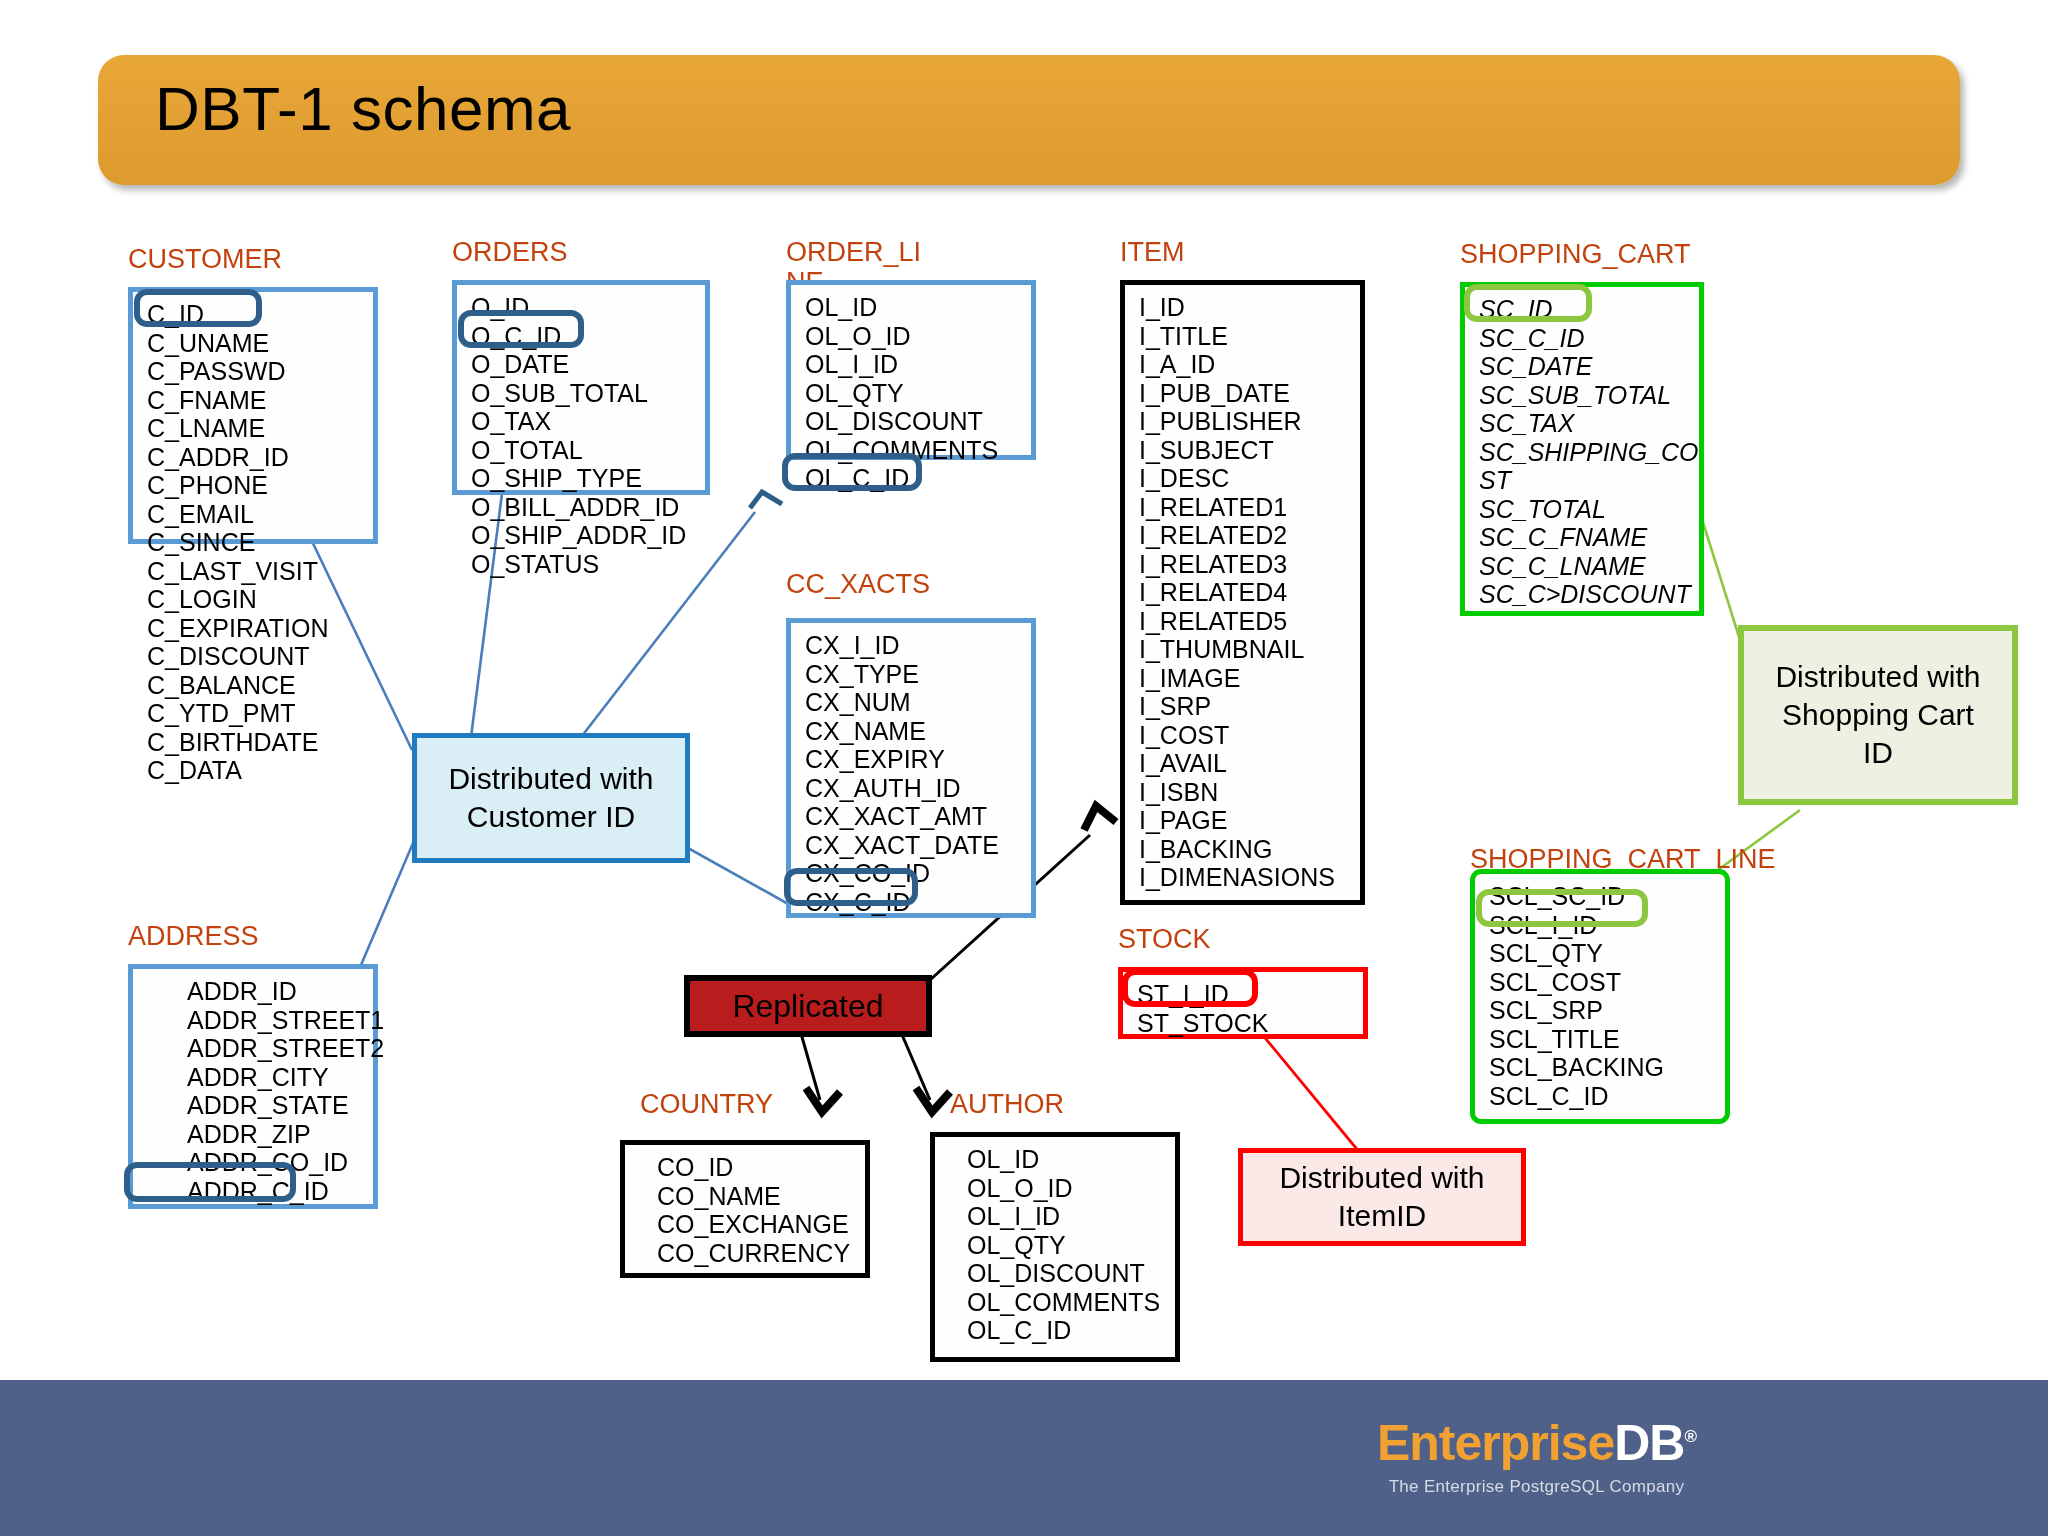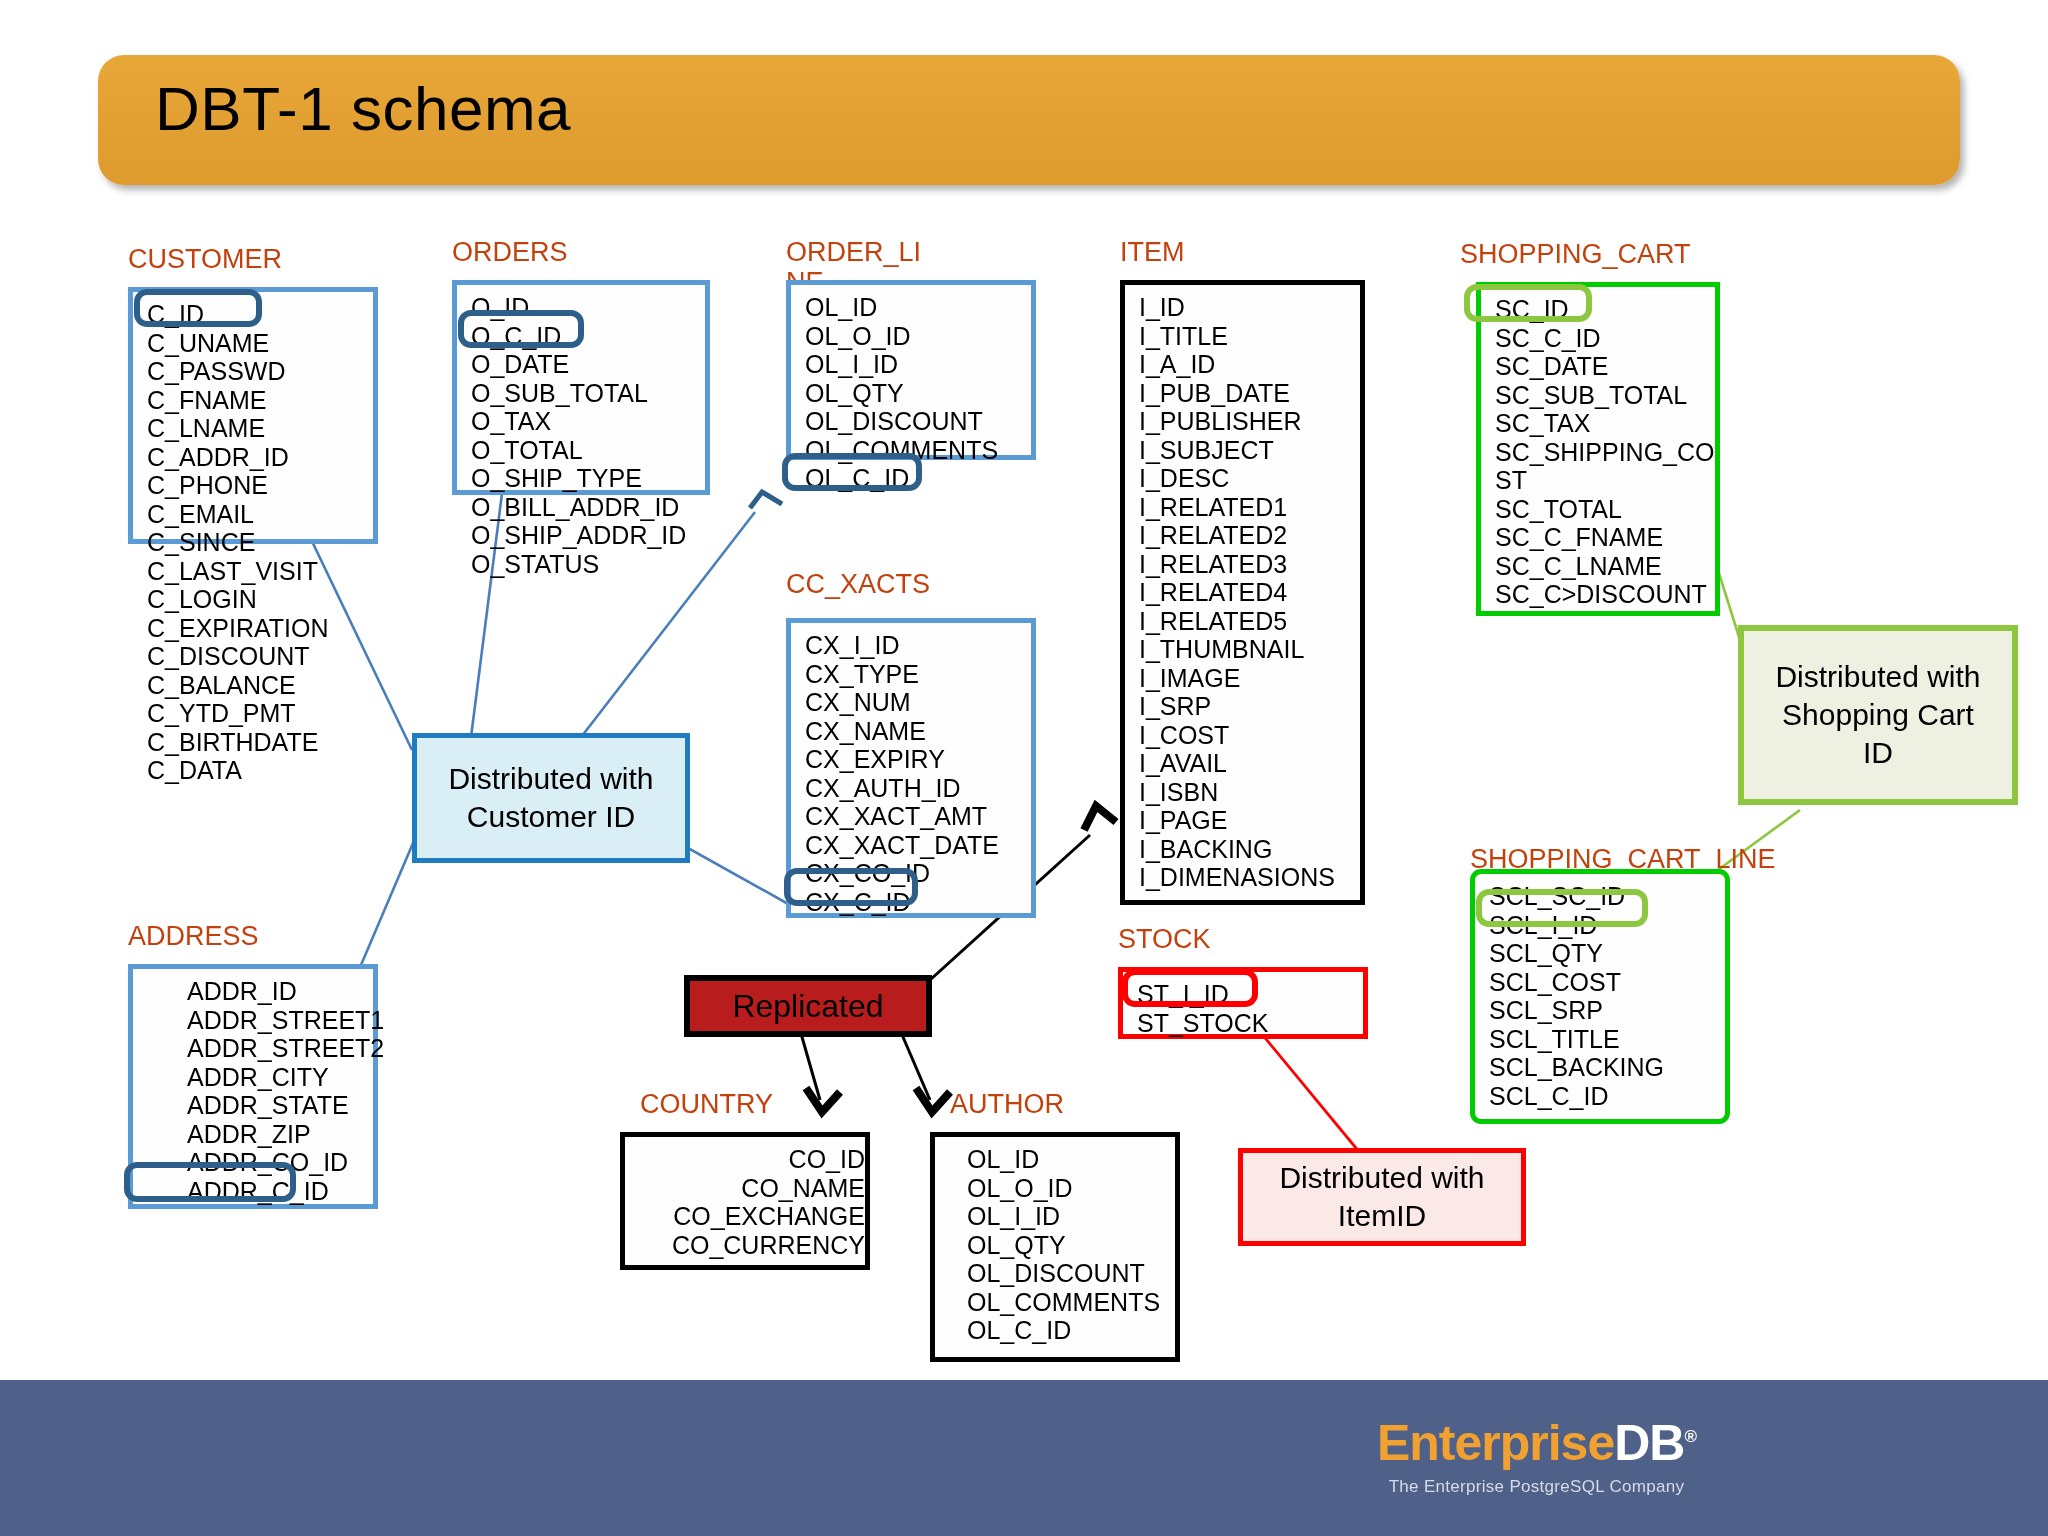--- a/index.html
+++ b/index.html
@@ -270,21 +270,21 @@
         <div>I_ISBN</div>
         <div>I_PAGE</div>
         <div>I_BACKING</div>
         <div>I_DIMENASIONS</div>
       </div>
     </div>
   </div>
 
   <div class="entity" style="left:1460px; top:240px;">
     <div class="entity-title" style="top:0px;">SHOPPING_CART</div>
-    <div class="entity-box green" style="left:16px; top:42px; width:244px; height:334px;">
+    <div class="entity-box green" style="left:0px; top:42px; width:244px; height:334px;font-style:italic;">
       <div class="fields">
         <div>SC_ID</div>
         <div>SC_C_ID</div>
         <div>SC_DATE</div>
         <div>SC_SUB_TOTAL</div>
         <div>SC_TAX</div>
         <div>SC_SHIPPING_CO</div>
         <div>ST</div>
         <div>SC_TOTAL</div>
         <div>SC_C_FNAME</div>
@@ -318,21 +318,21 @@
       <div class="fields">
         <div>ST_I_ID</div>
         <div>ST_STOCK</div>
       </div>
     </div>
     <div class="key-pill red" style="left:4px; top:44px; width:136px; height:38px;"></div>
   </div>
 
   <div class="entity" style="left:640px; top:1090px;">
     <div class="entity-title" style="top:0px;">COUNTRY</div>
-    <div class="entity-box black" style="left:-20px; top:42px; width:250px; height:138px;text-align:right;">
+    <div class="entity-box black" style="left:-20px; top:50px; width:250px; height:138px;">
       <div class="fields" style="padding-left:32px;">
         <div>CO_ID</div>
         <div>CO_NAME</div>
         <div>CO_EXCHANGE</div>
         <div>CO_CURRENCY</div>
       </div>
     </div>
   </div>
 
   <div class="entity" style="left:950px; top:1090px;">

